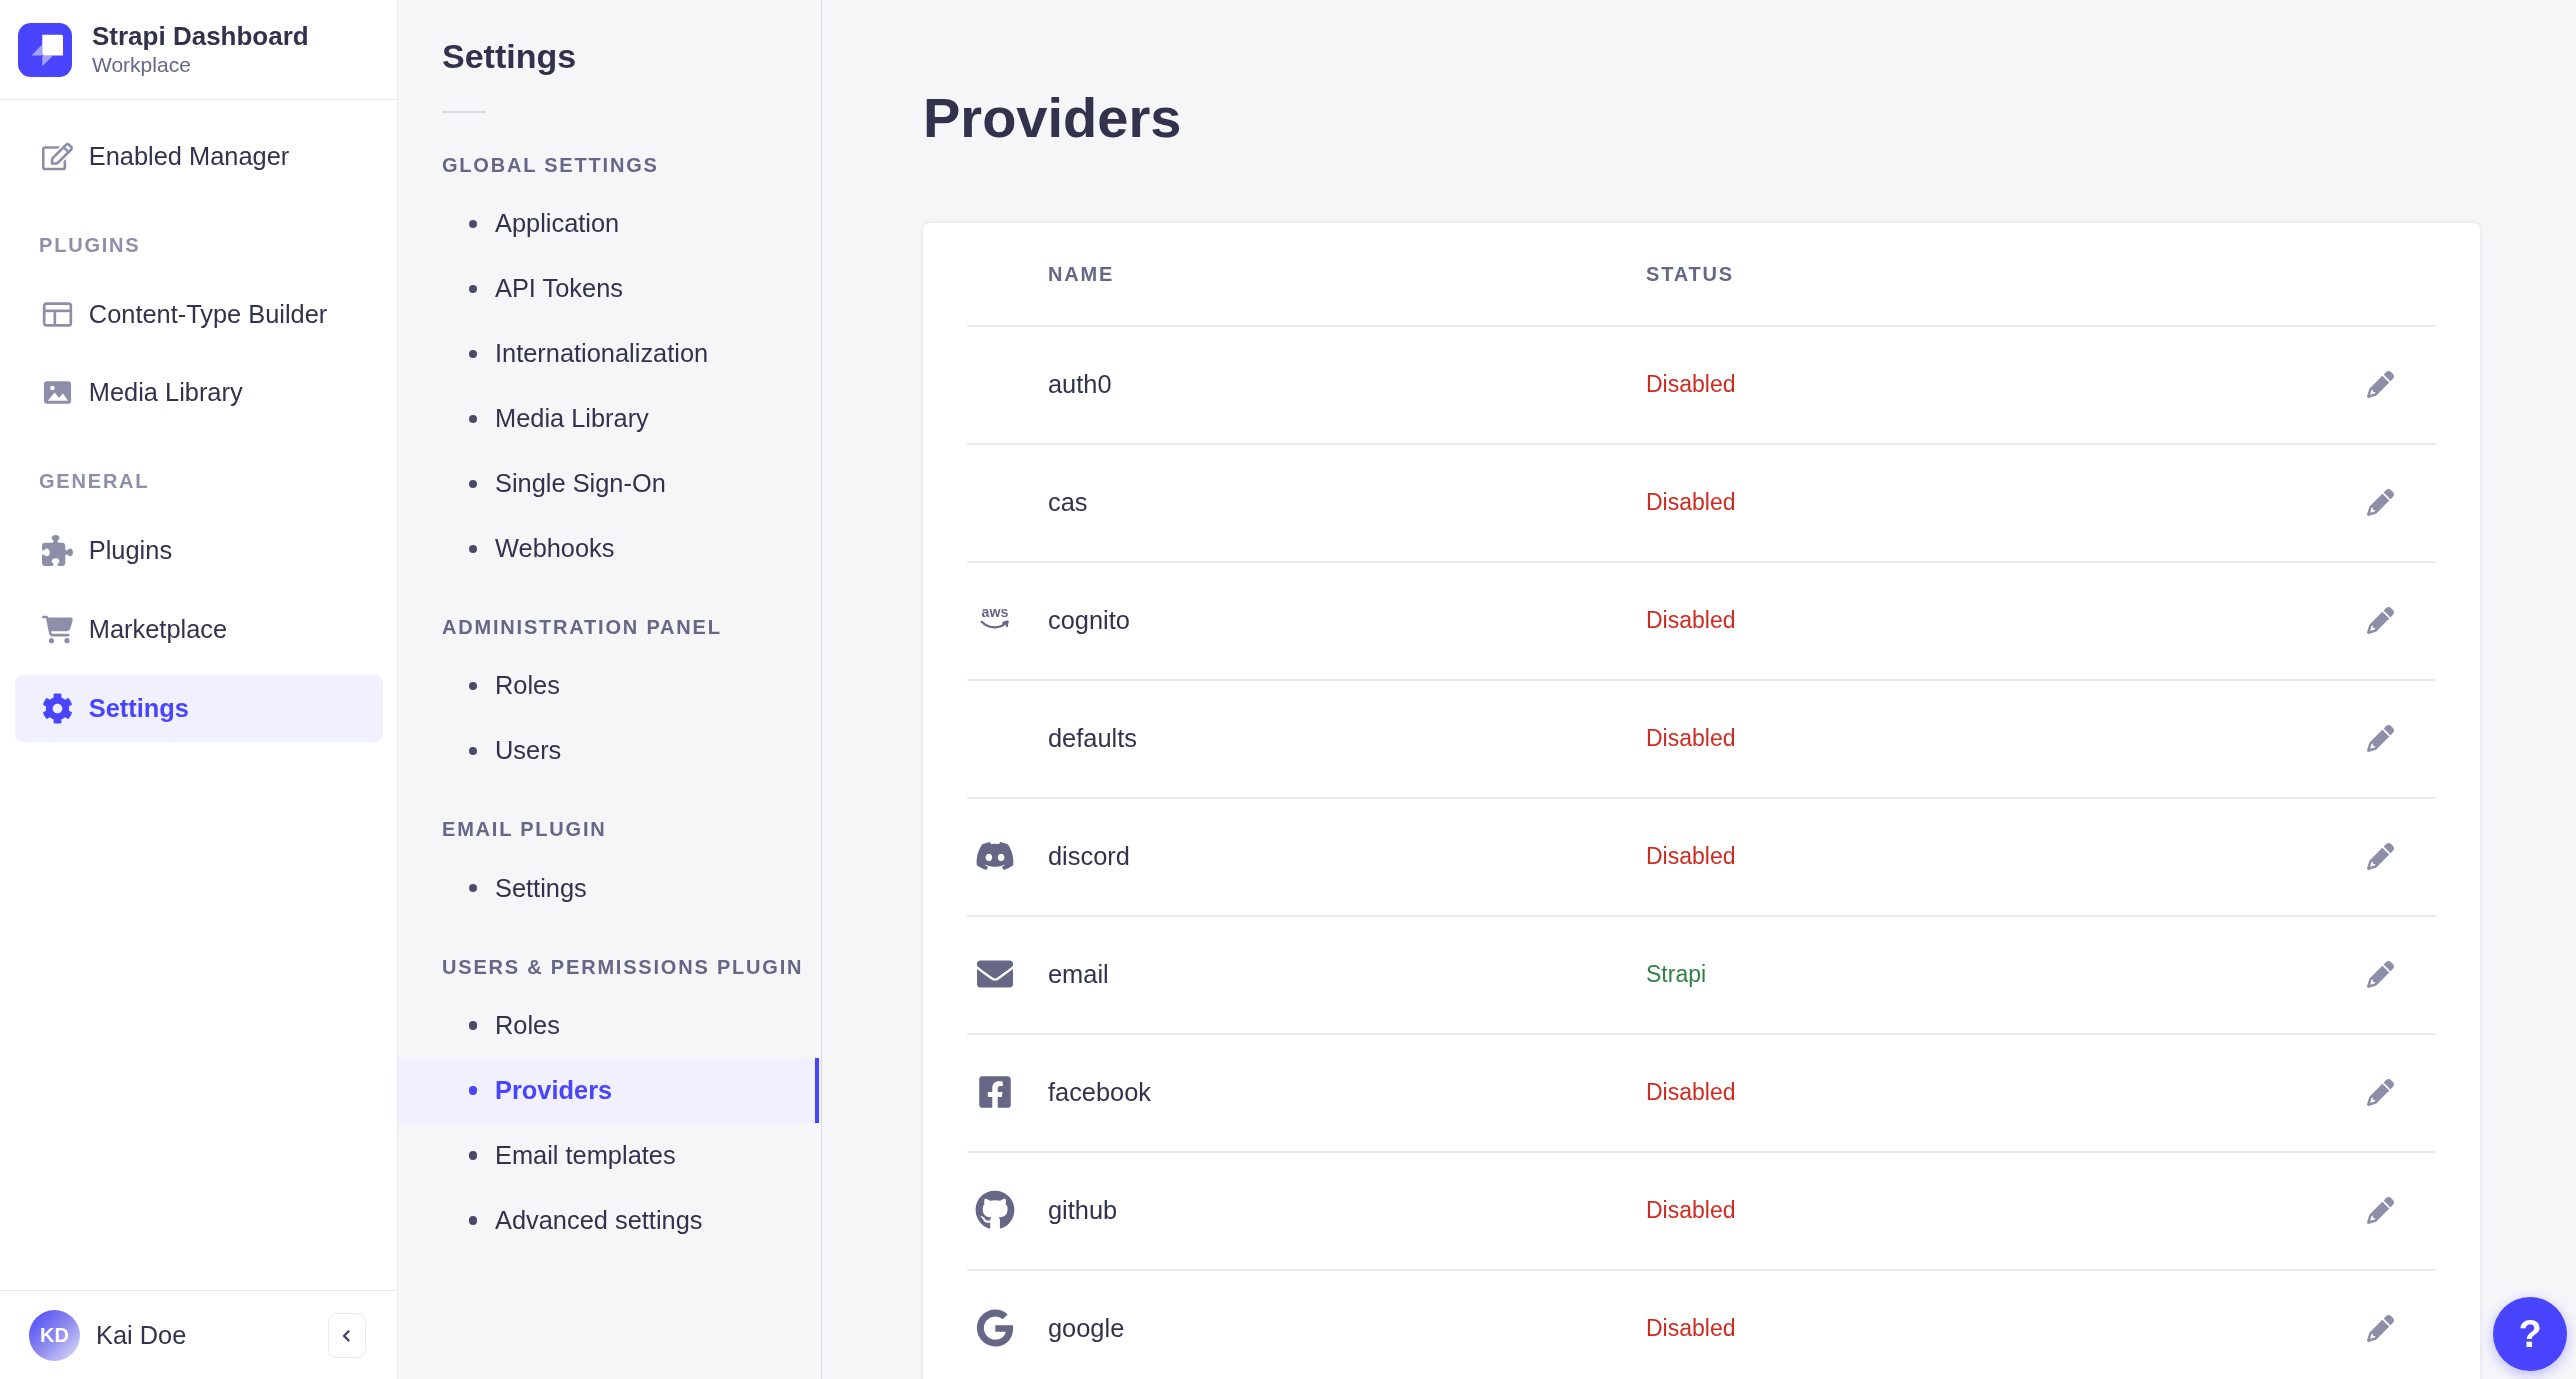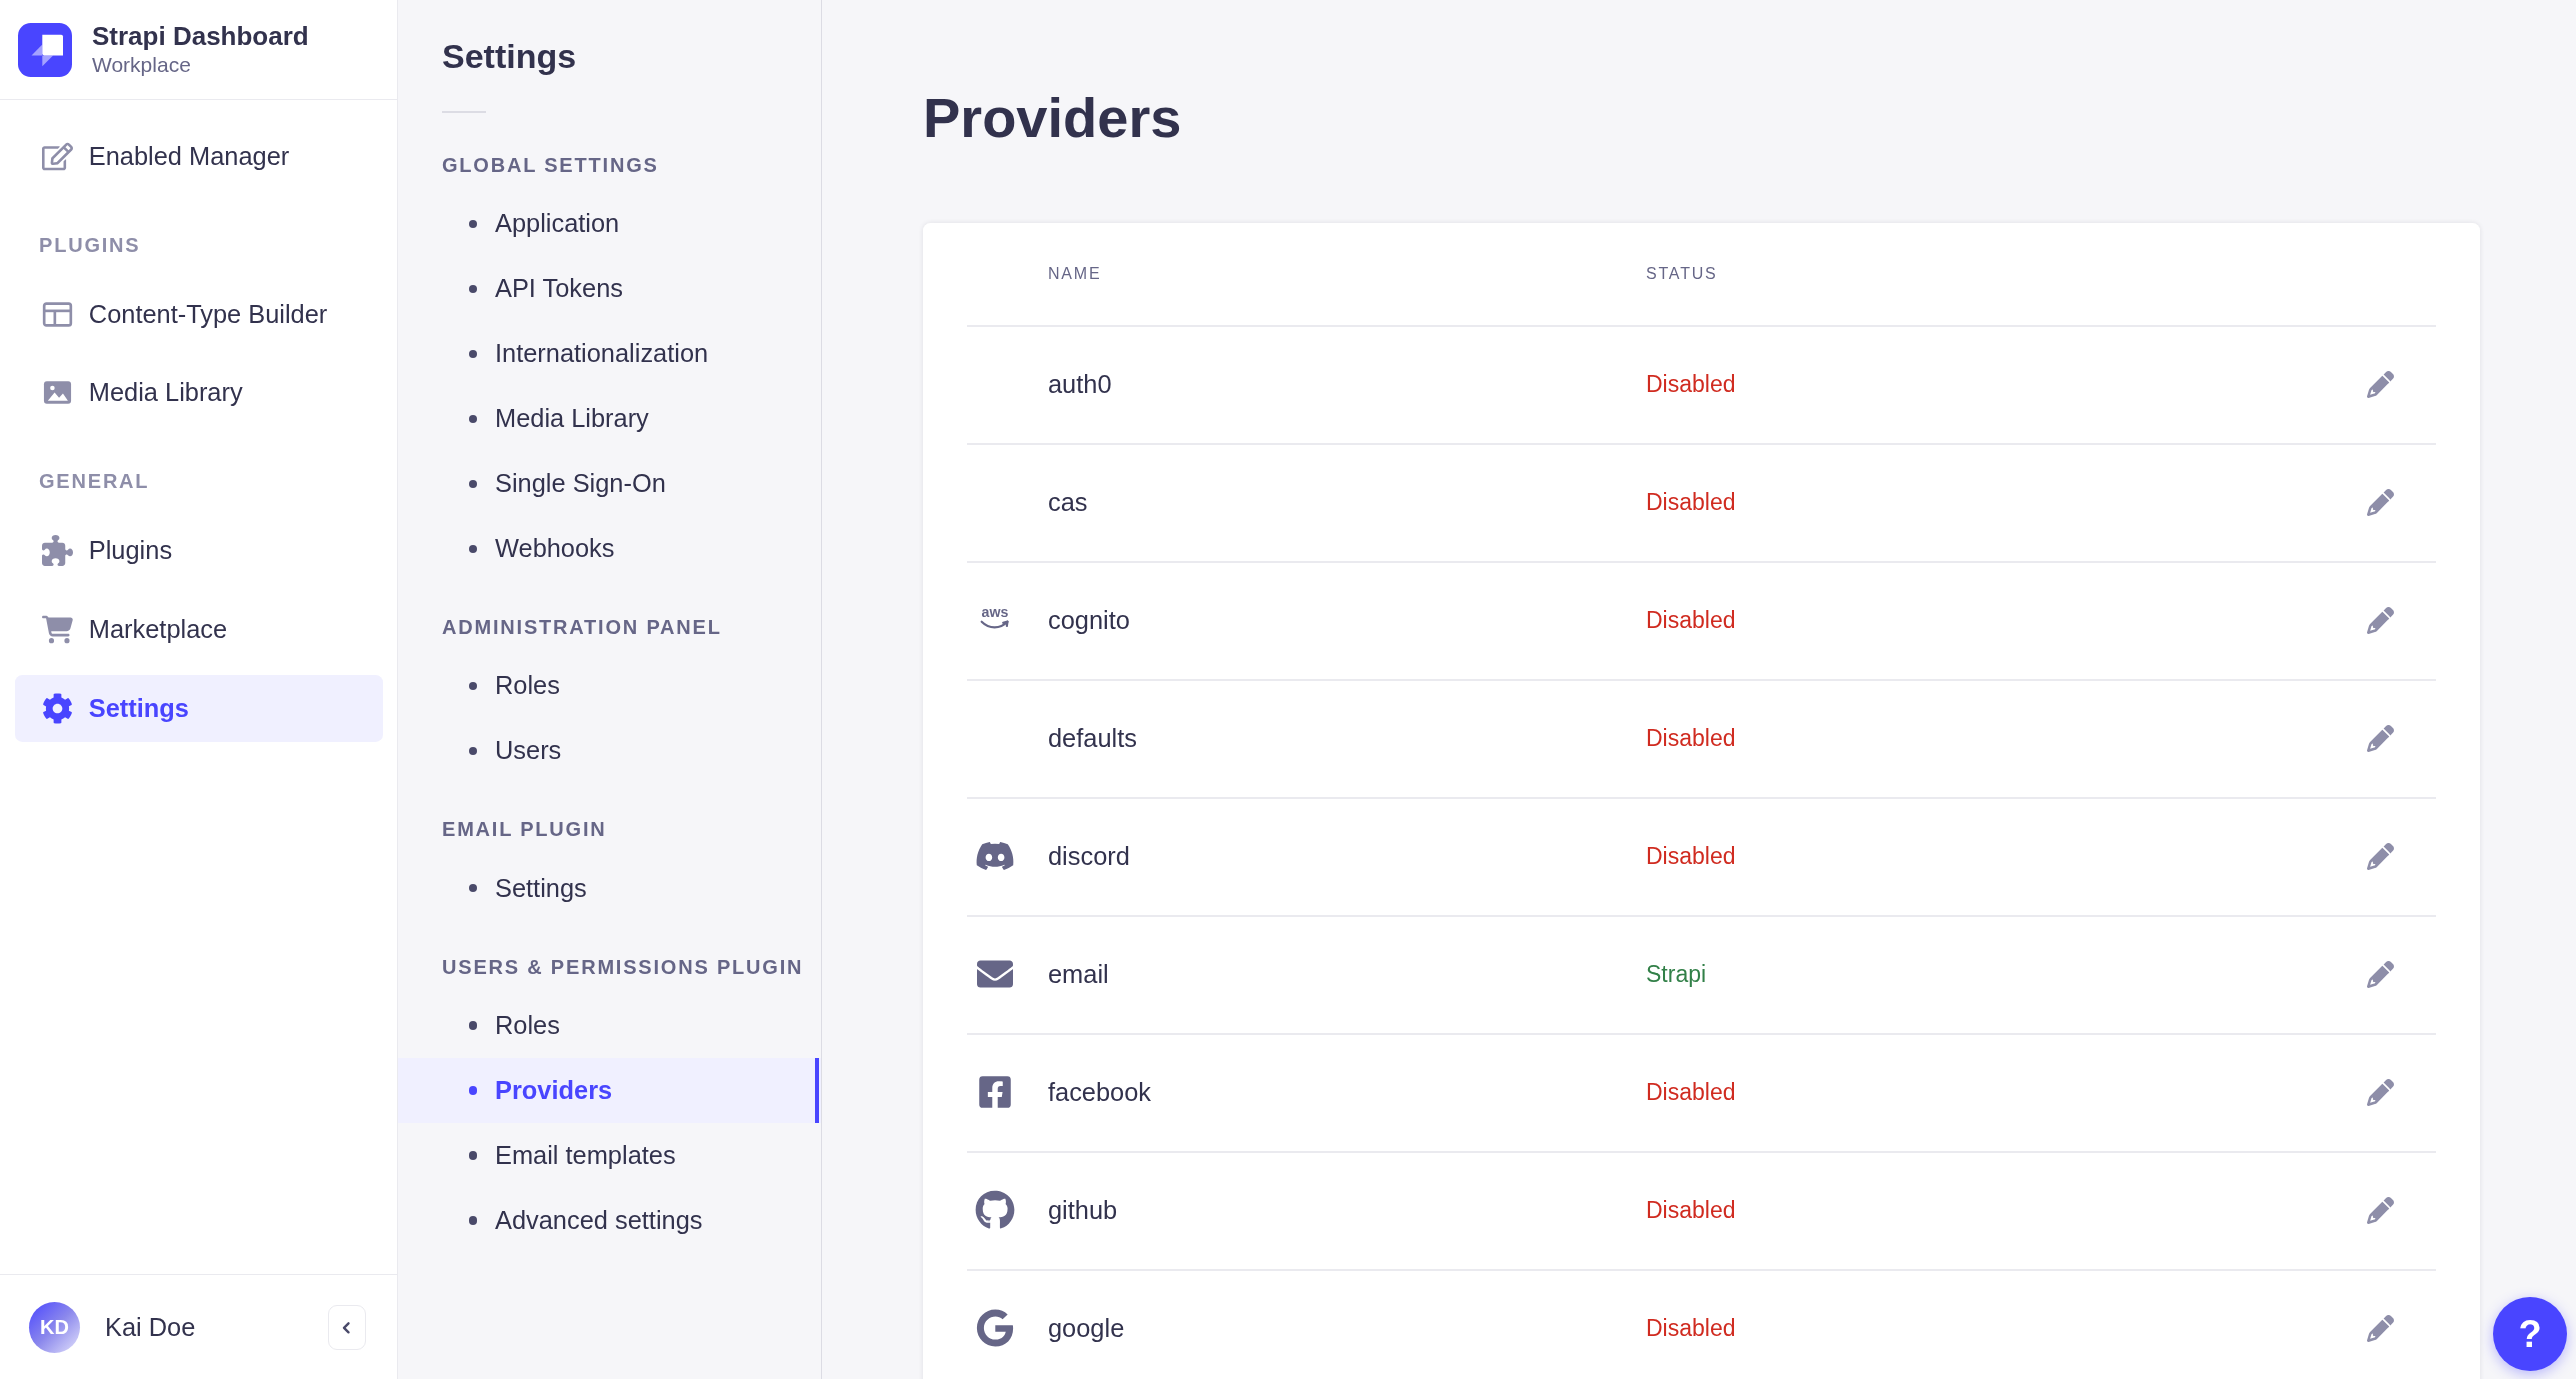--- a/index.html
+++ b/index.html
@@ -20,22 +20,22 @@
   .sb-nav{flex:1 1 auto;padding:23px 14.5px 0;box-sizing:border-box;overflow:hidden;}
   .sb-item{height:67px;border-radius:7.3px;display:flex;align-items:center;
            padding:0 11px 0 27px;gap:16.3px;font-size:25.4px;color:var(--text,#32324d);
            cursor:pointer;margin-bottom:11.8px;}
   .sb-icon{width:31px;height:31px;color:var(--icon,#8e8ea9);flex:0 0 auto;display:flex;}
   .sb-icon svg{width:100%;height:100%;}
   .sb-item.active{background:var(--primary-bg,#f0f0ff);color:var(--primary,#4945ff);font-weight:bold;}
   .sb-item.active .sb-icon{color:var(--primary,#4945ff);}
   .sb-section{margin:44px 0 23.6px;padding-left:24.5px;font-size:20px;font-weight:bold;
               letter-spacing:1.8px;color:var(--icon,#8e8ea9);}
-  .sb-footer{flex:0 0 auto;height:106px;border-top:1.8px solid var(--border,#eaeaef);
-             display:flex;align-items:center;padding:0 31px 0 29px;gap:25px;box-sizing:border-box;}
+  .sb-footer{flex:0 0 auto;height:90px;border-top:1.8px solid var(--border,#eaeaef);
+             display:flex;align-items:center;padding:0 31px 0 29px;gap:16px;box-sizing:border-box;}
   .avatar{width:51px;height:51px;border-radius:50%;
           background:linear-gradient(135deg,#4945ff 0%,#8b88ec 50%,#e3e2fc 100%);
           color:#fff;font-size:20px;font-weight:bold;display:flex;align-items:center;
           justify-content:center;flex:0 0 auto;}
   .user-name{flex:1;font-size:25.4px;color:var(--text,#32324d);}
   .collapse-btn{width:38px;height:45px;border:1.8px solid var(--border,#eaeaef);border-radius:9px;
                 background:#fff;color:#4a4a6a;display:flex;align-items:center;
                 justify-content:center;cursor:pointer;padding:0;box-sizing:border-box;}
 
   
@@ -58,21 +58,21 @@
   .sn-item.active .sn-bullet{background:var(--primary,#4945ff);}
   .sn-item.active::after{content:"";position:absolute;right:1.8px;top:0;bottom:0;width:4.5px;
                          background:var(--primary,#4945ff);}
 
   
   .page-title{position:absolute;left:923px;top:47px;font-size:56px;font-weight:bold;
               color:var(--text,#32324d);}
   .card{position:absolute;left:923px;top:223px;width:1557px;height:1181px;background:#fff;
         border-radius:7.3px;box-shadow:0 0.9px 5.4px rgba(33,33,52,0.1);overflow:hidden;}
   .thead{position:relative;height:102px;}
-  .th{position:absolute;top:50%;transform:translateY(-50%);font-size:16px;font-weight:normal;
+  .th{position:absolute;top:50%;transform:translateY(-50%);font-size:20px;font-weight:bold;
       letter-spacing:1.8px;color:var(--muted,#666687);}
   .th-name{left:125px;} .th-status{left:723px;}
   .trow{position:relative;height:118px;}
   .trow .sep{position:absolute;top:0;left:44px;right:44px;height:1.8px;
              background:var(--border,#eaeaef);}
   .row-icon{position:absolute;left:51px;top:50%;transform:translateY(-50%);width:42px;height:42px;
             display:flex;align-items:center;justify-content:center;color:#666687;}
   .row-icon svg{width:40px;height:40px;}
   .row-name{position:absolute;left:125px;top:50%;transform:translateY(-50%);font-size:25.4px;
             color:var(--text,#32324d);}

